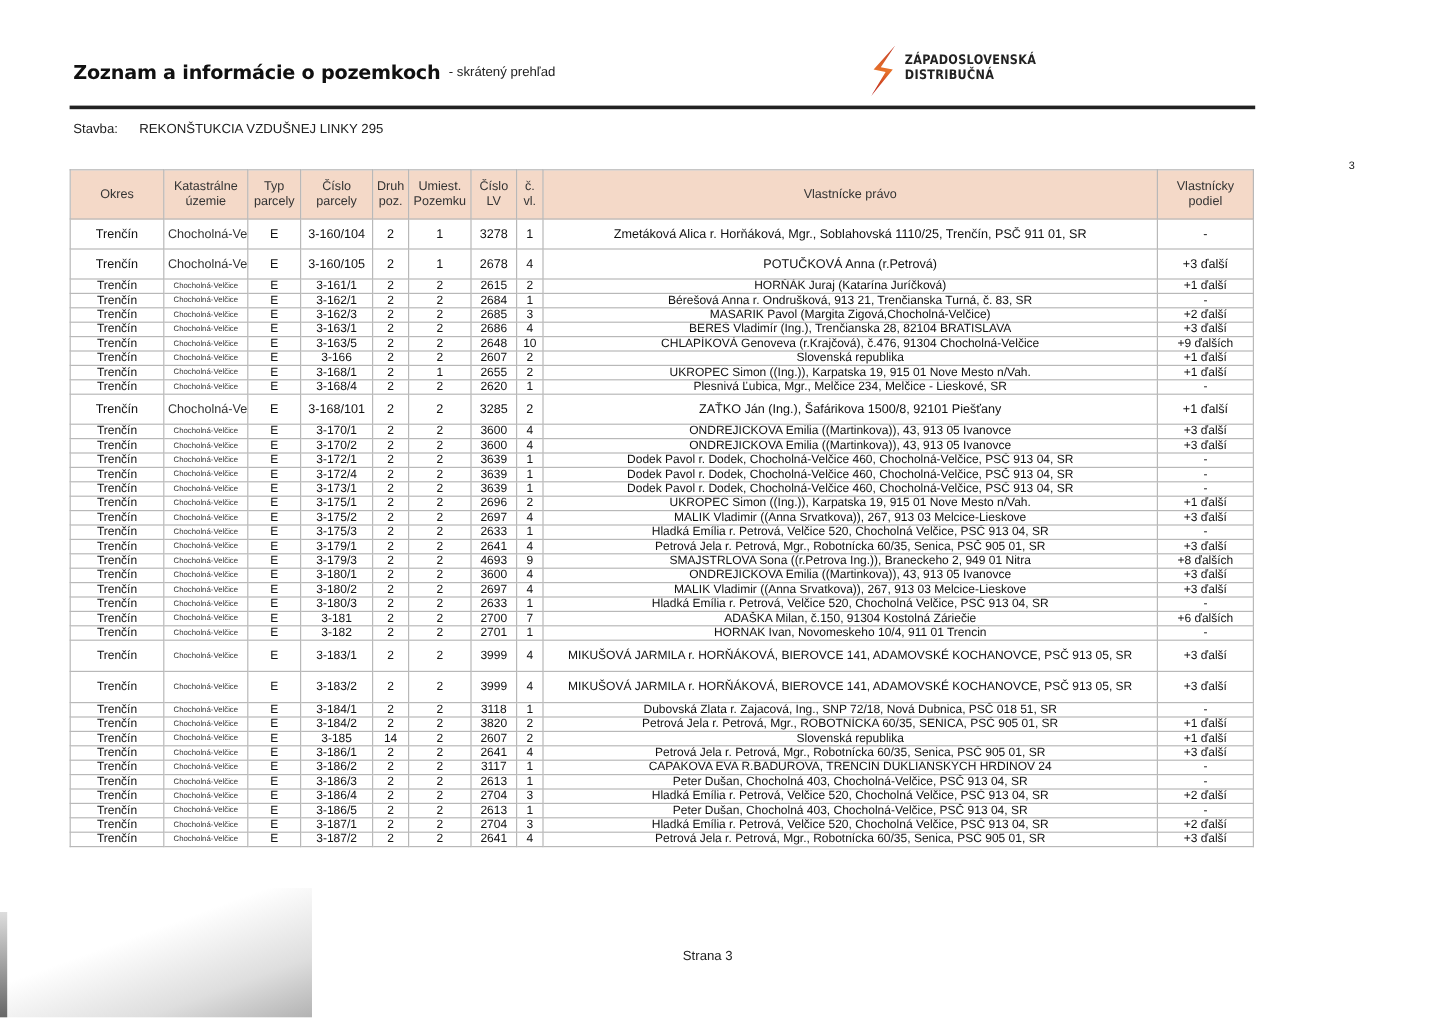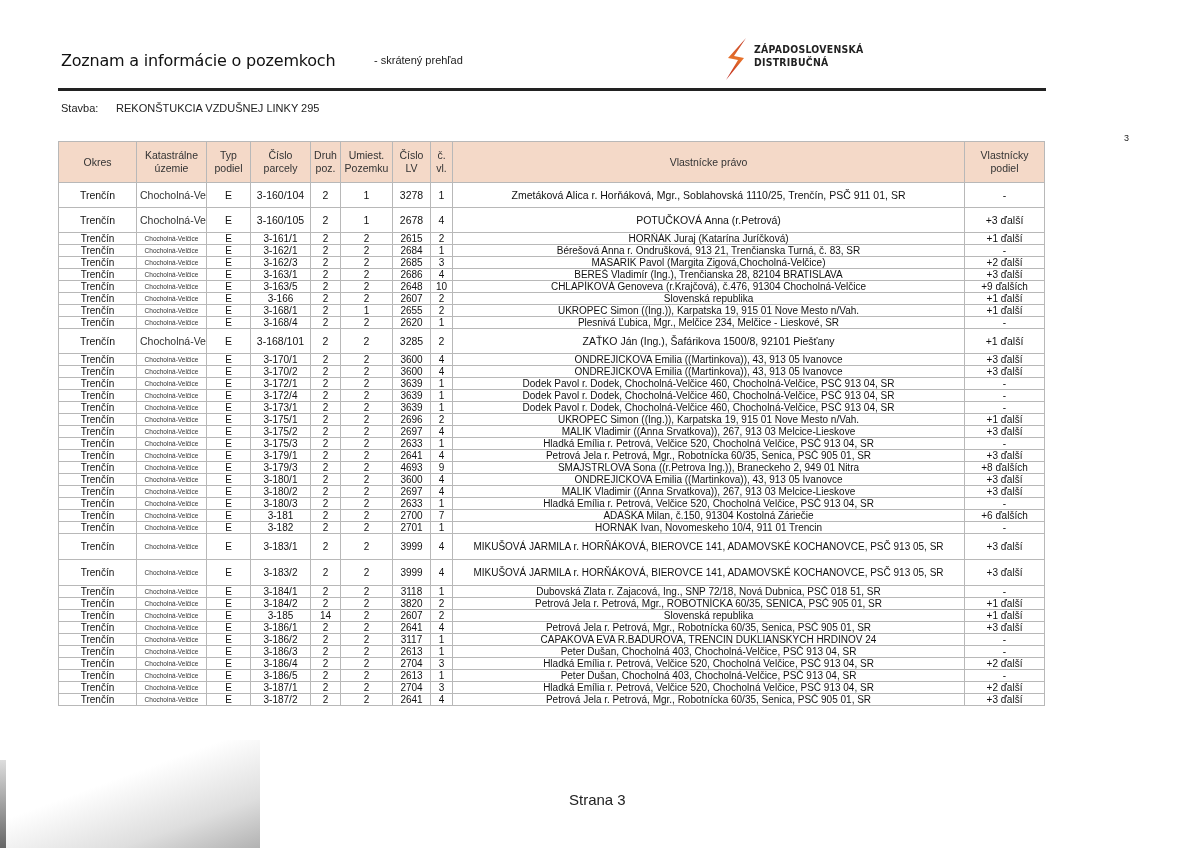--- a/index.html
+++ b/index.html
@@ -2,21 +2,21 @@
 <html><head>
 <meta charset="utf-8">
 <style>
   html, body { margin: 0; padding: 0; }
   body {
     width: 1200px; height: 848px; position: relative; overflow: hidden;
     background: #ffffff; font-family: "Liberation Sans", sans-serif; color: #111;
   }
   .doc-title {
     position: absolute; left: 61px; top: 51px;
-    font-family: "DejaVu Sans", sans-serif; font-weight: normal; font-size: 16px; letter-spacing: -0.2px;
+    font-family: "DejaVu Sans", sans-serif; font-weight: bold; font-size: 16px; letter-spacing: -0.2px;
   }
   .doc-subtitle {
     position: absolute; left: 346px; top: 54px; font-size: 11px; color: #222; padding-left: 28px;
   }
   .logo { position: absolute; left: 722px; top: 36px; width: 200px; height: 46px; }
   .logo svg { position: absolute; left: 0; top: 0; }
   .logo-text {
     position: absolute; left: 32px; top: 7px; font-family: "DejaVu Sans", sans-serif; font-weight: bold;
     font-size: 11px; line-height: 13px; letter-spacing: 0.3px; color: #222; transform: scaleX(0.85); transform-origin: left top;
   }
@@ -41,21 +41,21 @@
   }
   table.main td {
     border: 1px solid #b8b8b8; padding: 0 3px; height: 11px; line-height: 11px;
     text-align: center; white-space: nowrap; overflow: hidden; color: #111;
   }
   table.main td.kat { font-size: 6.5px; color: #333; }
   table.main td.left { text-align: center; white-space: normal; }
   table.main tr.tall td { height: 24px; font-size: 10.5px; }
   table.main tr.two td { height: 25px; }
   .strana {
-    position: absolute; left: 569px; top: 791px; font-size: 15px; color: #222;
+    position: absolute; left: 569px; top: 791px; font-size: 11px; color: #222;
   }
   .shadow {
     position: absolute; left: 0; top: 740px; width: 260px; height: 108px;
     background: linear-gradient(160deg, rgba(255,255,255,0) 40%, rgba(200,200,200,0.6) 75%, rgba(170,170,170,0.9) 100%);
     pointer-events: none;
   }
   .edge-dark {
     position: absolute; left: 0; top: 760px; width: 6px; height: 88px; background: linear-gradient(180deg, #ddd, #666);
   }
 </style>
@@ -101,21 +101,21 @@
       <col style="width:52px">
       <col style="width:38px">
       <col style="width:22px">
     <col style="width:512px">
       <col style="width:80px">
   </colgroup>
   <thead>
     <tr>
       <th>Okres</th>
       <th>Katastrálne územie</th>
-      <th>Typ podiel</th>
+      <th>Typ parcely</th>
       <th>Číslo parcely</th>
       <th>Druh poz.</th>
       <th>Umiest. Pozemku</th>
       <th>Číslo LV</th>
       <th>č. vl.</th>
       <th>Vlastnícke právo</th>
       <th>Vlastnícky podiel</th>
     </tr>
   </thead>
   <tbody id="tbody">

